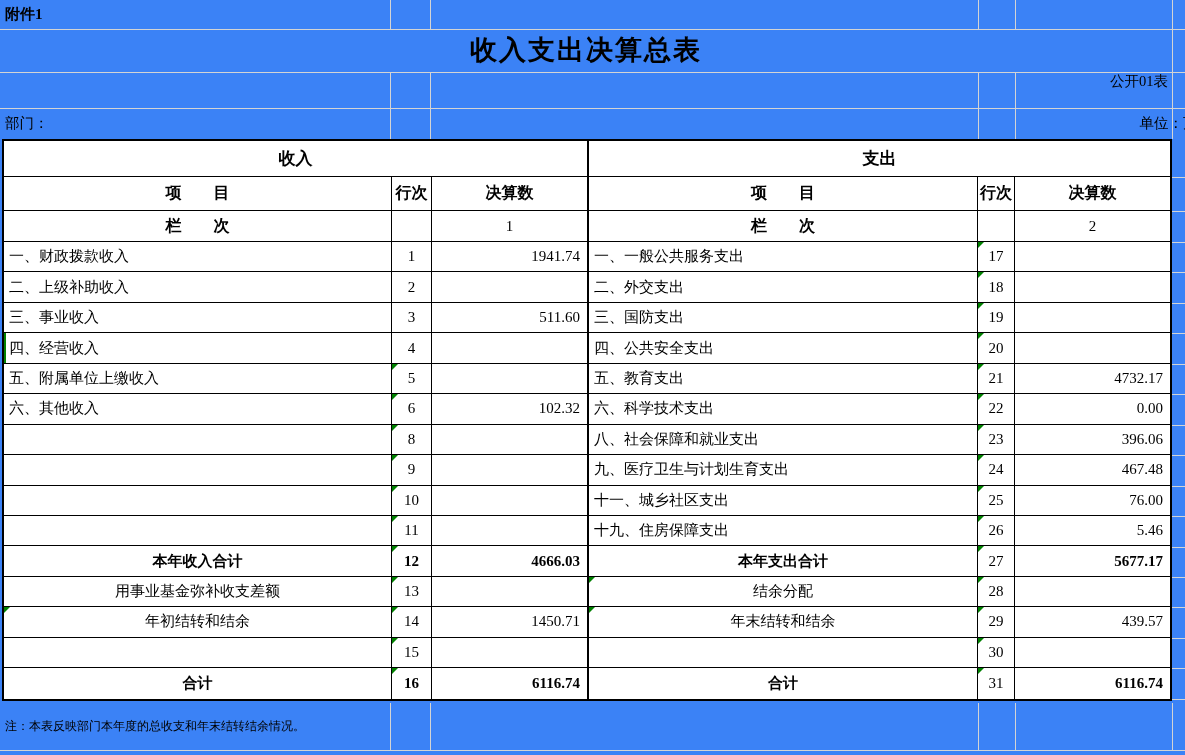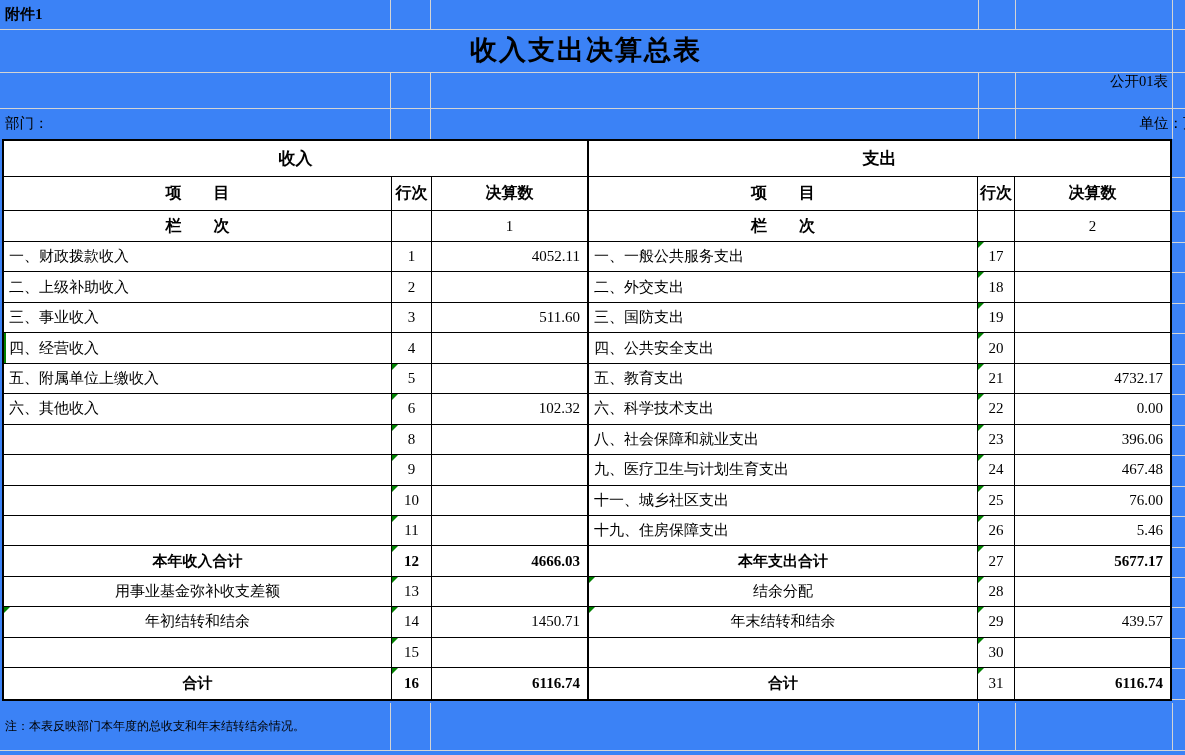--- a/index.html
+++ b/index.html
@@ -119,21 +119,21 @@
 
     <div class="cell col-head">栏　　次</div>
     <div class="cell"></div>
     <div class="cell col-no divider">1</div>
     <div class="cell col-head">栏　　次</div>
     <div class="cell"></div>
     <div class="cell col-no last-col">2</div>
 
   <div class="cell item">一、财政拨款收入</div>
       <div class="cell line">1</div>
-      <div class="cell val divider">4052.11</div>
+      <div class="cell val divider">1941.74</div>
       <div class="cell item">一、一般公共服务支出</div>
       <div class="cell line">17<span class="tri"></span></div>
       <div class="cell val last-col"></div>
       <div class="cell item">二、上级补助收入</div>
       <div class="cell line">2</div>
       <div class="cell val divider"></div>
       <div class="cell item">二、外交支出</div>
       <div class="cell line">18<span class="tri"></span></div>
       <div class="cell val last-col"></div>
       <div class="cell item">三、事业收入</div>

